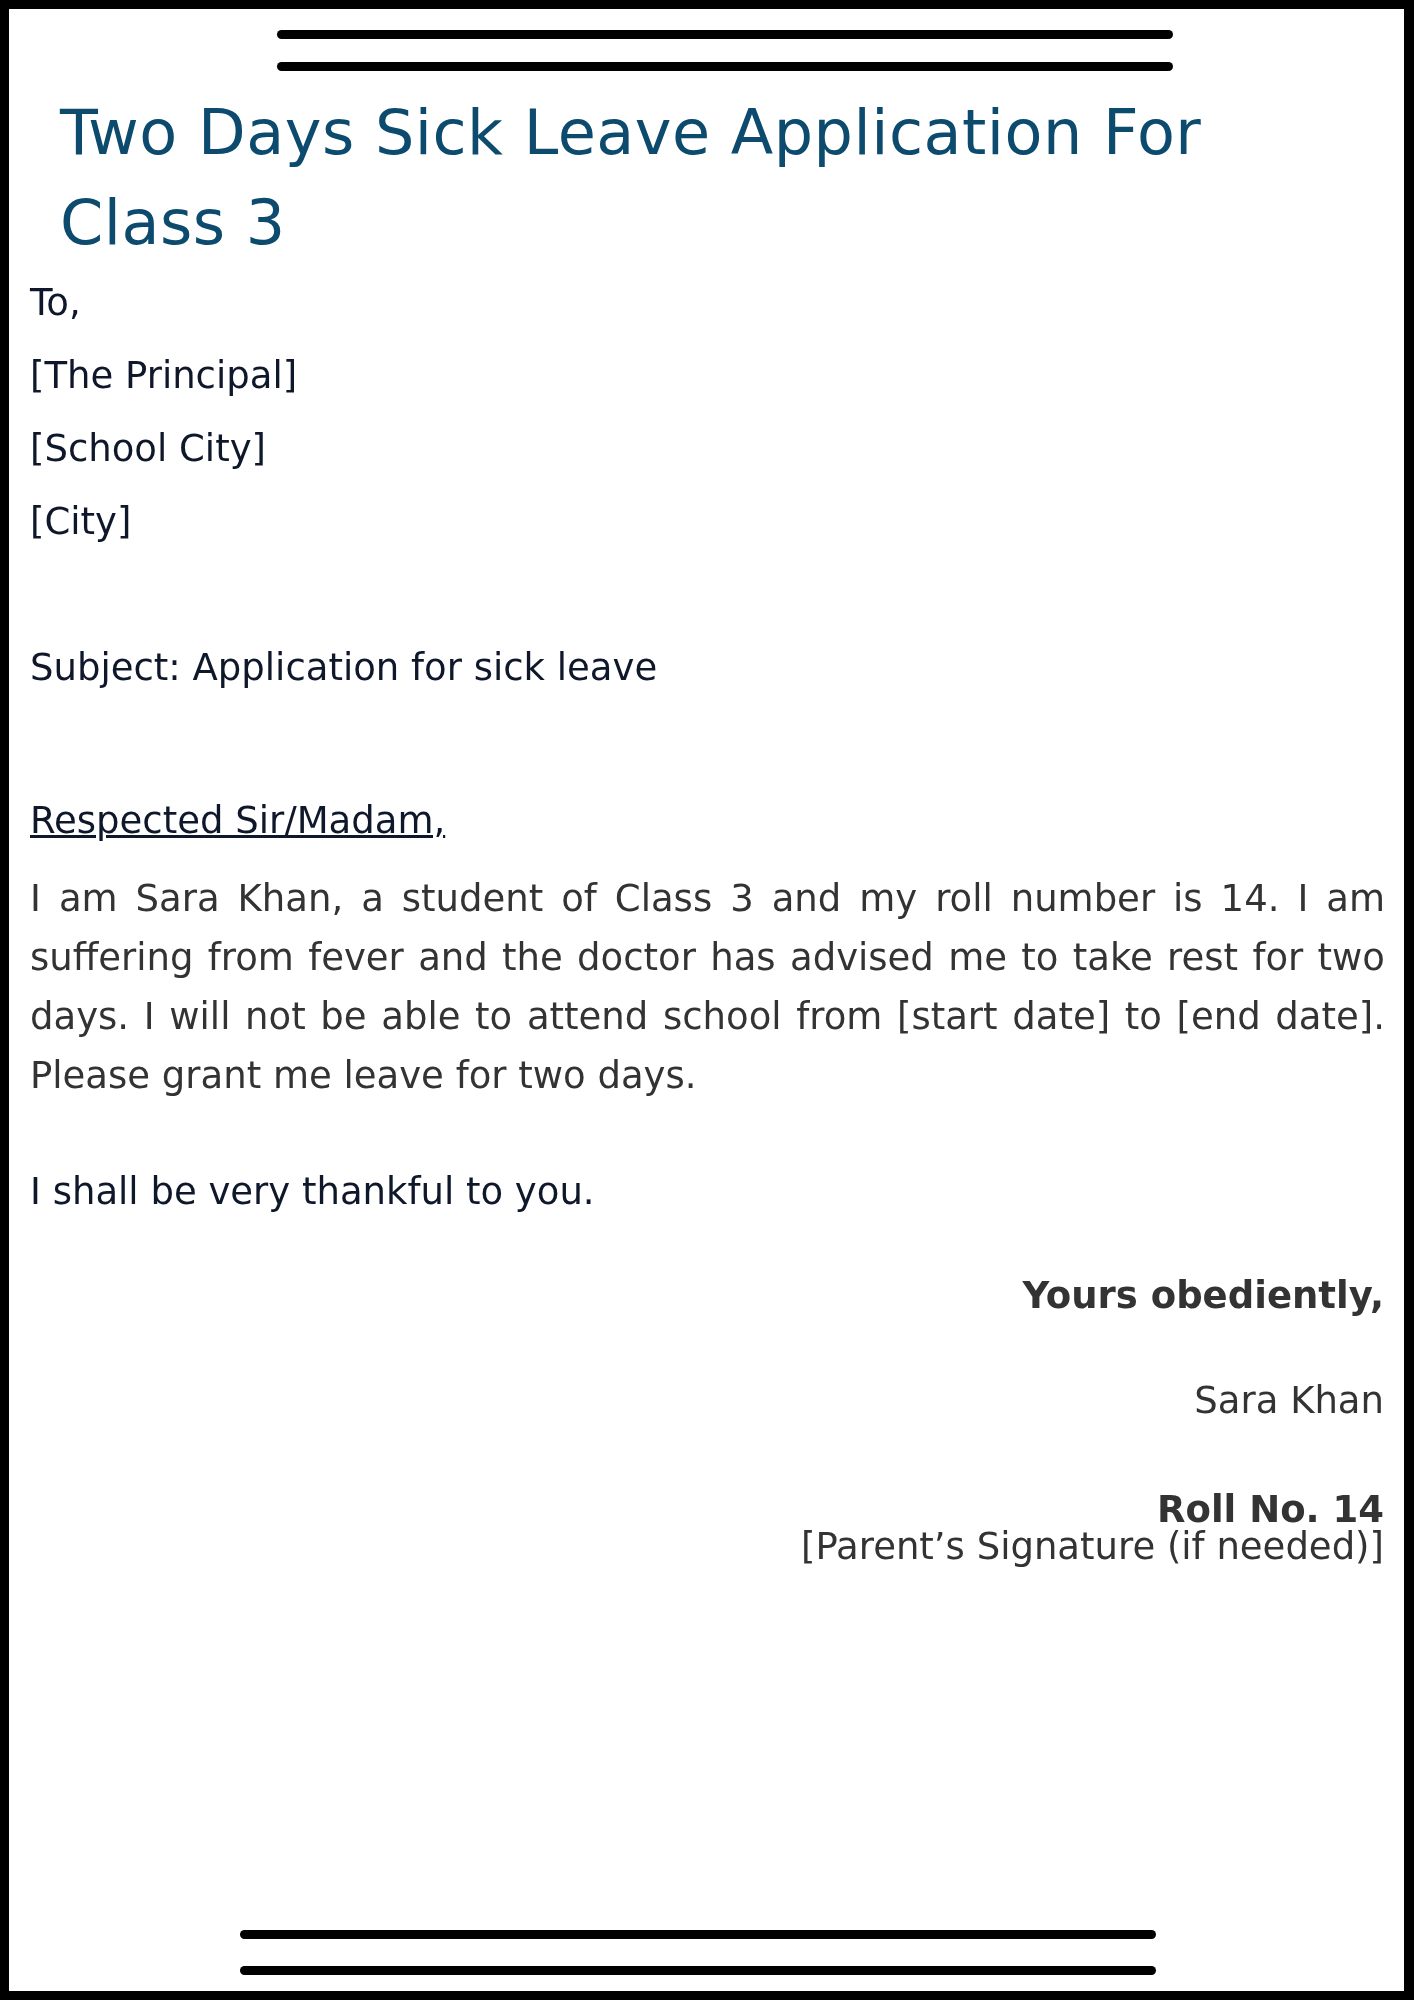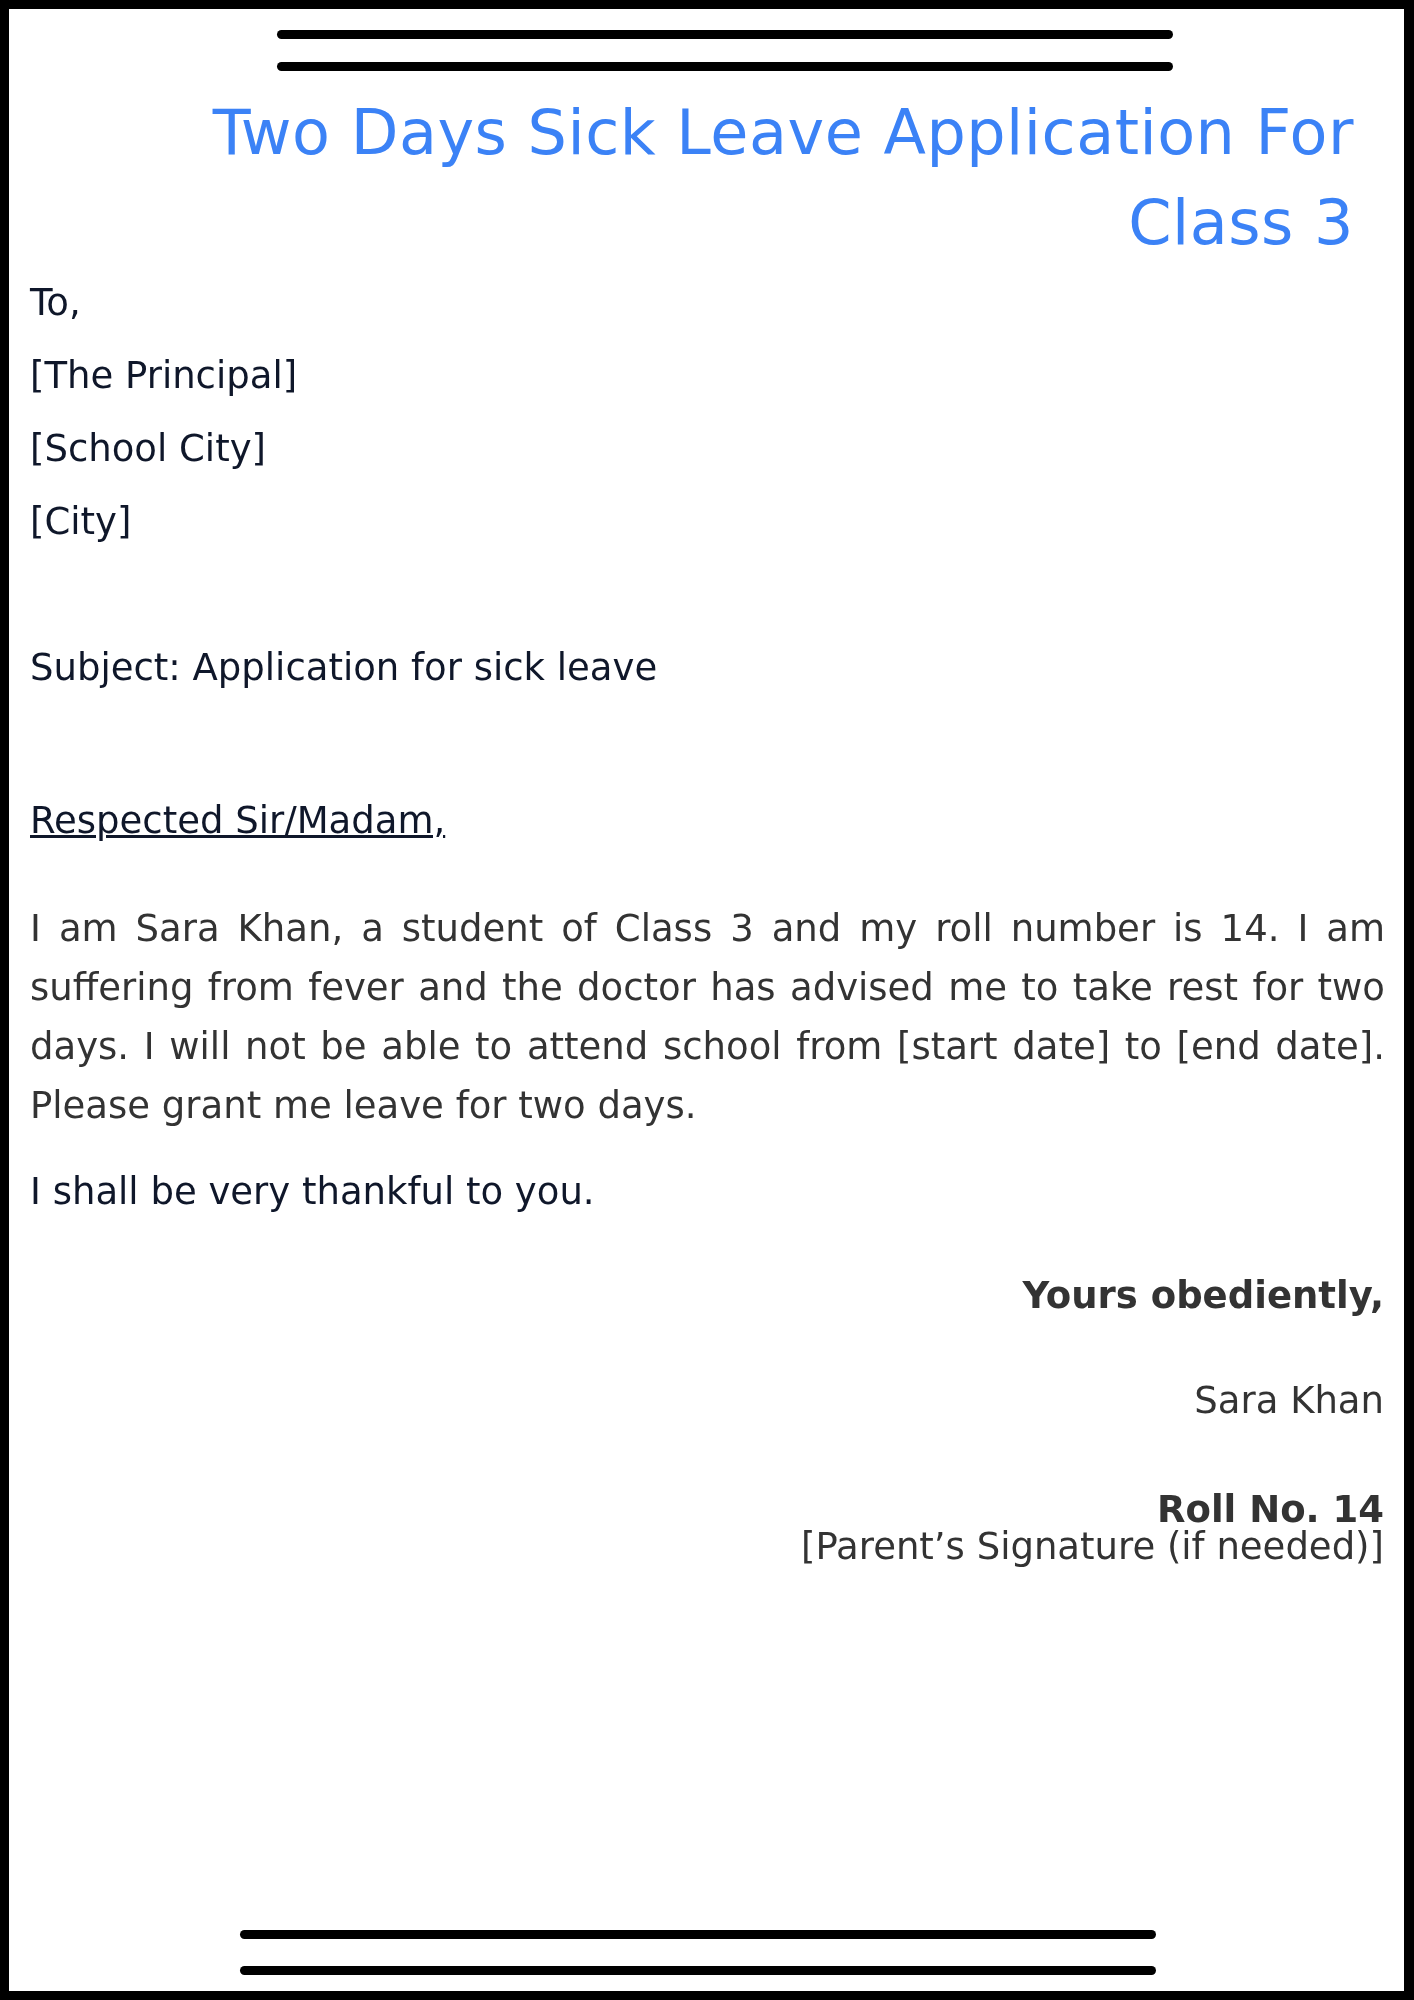--- a/index.html
+++ b/index.html
@@ -36,26 +36,26 @@
     .rule.top1 { left: 277px; width: 896px; top: 30px; }
     .rule.top2 { left: 277px; width: 896px; top: 62px; }
     .rule.bot1 { left: 240px; width: 916px; top: 1930px; }
     .rule.bot2 { left: 240px; width: 916px; top: 1966px; }
 
     .title {
       position: absolute;
       left: 60px;
       right: 60px;
       top: 88px;
-      text-align: right;
+      text-align: left;
       font-size: 62px;
       line-height: 90px;
       font-weight: normal;
       margin: 0;
-      color: #3b82f6;
+      color: #0c4a6e;
       letter-spacing: 0.5px;
     }
     .line {
       position: absolute;
       left: 30px;
       font-size: 37px;
       line-height: 50px;
       white-space: nowrap;
       color: #0f172a;
     }
@@ -94,21 +94,21 @@
 
 <div class="line" style="top:278px;">To,</div>
 <div class="line" style="top:351px;">[The Principal]</div>
 <div class="line" style="top:424px;">[School City]</div>
 <div class="line" style="top:497px;">[City]</div>
 
 <div class="line" style="top:643px;text-align:right;">Subject: Application for sick leave</div>
 
 <div class="line" style="top:796px;text-decoration:underline;">Respected Sir/Madam,</div>
 
-<p class="para" style="top:869px;margin-top:30px;">I am Sara Khan, a student of Class 3 and my roll number is 14. I am suffering from fever and the doctor has advised me to take rest for two days. I will not be able to attend school from [start date] to [end date]. Please grant me leave for two days.</p>
+<p class="para" style="top:869px;">I am Sara Khan, a student of Class 3 and my roll number is 14. I am suffering from fever and the doctor has advised me to take rest for two days. I will not be able to attend school from [start date] to [end date]. Please grant me leave for two days.</p>
 
 <div class="line" style="top:1167px;">I shall be very thankful to you.</div>
 
 <div class="right bold" style="top:1271px;">Yours obediently,</div>
 <div class="right" style="top:1376px;">Sara Khan</div>
 <div class="right" style="top:1485px;font-weight:bold;">Roll No. 14</div>
 <div class="right" style="top:1522px;">[Parent’s Signature (if needed)]</div>
 
 <div class="rule bot1"></div>
 <div class="rule bot2"></div>

